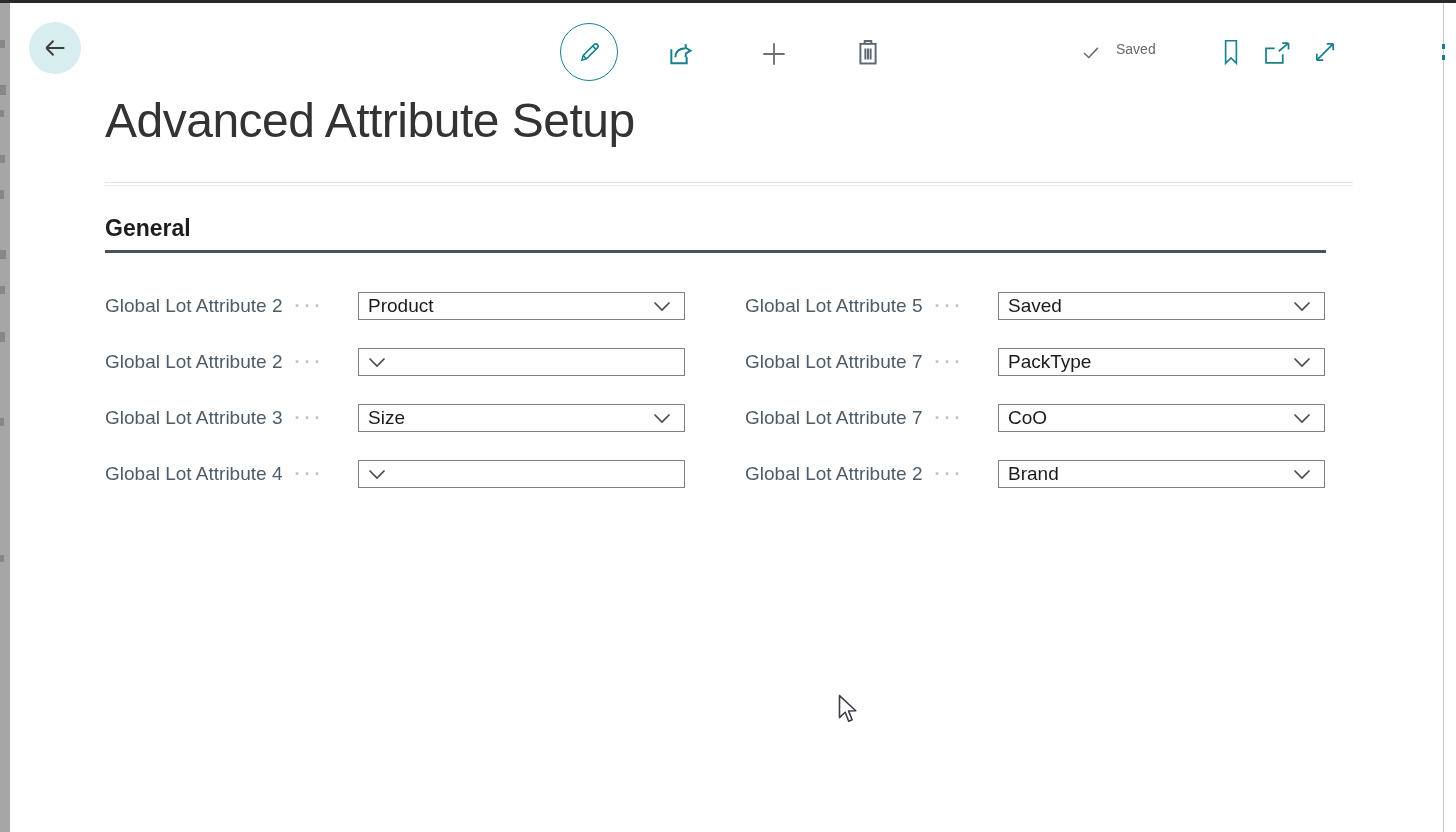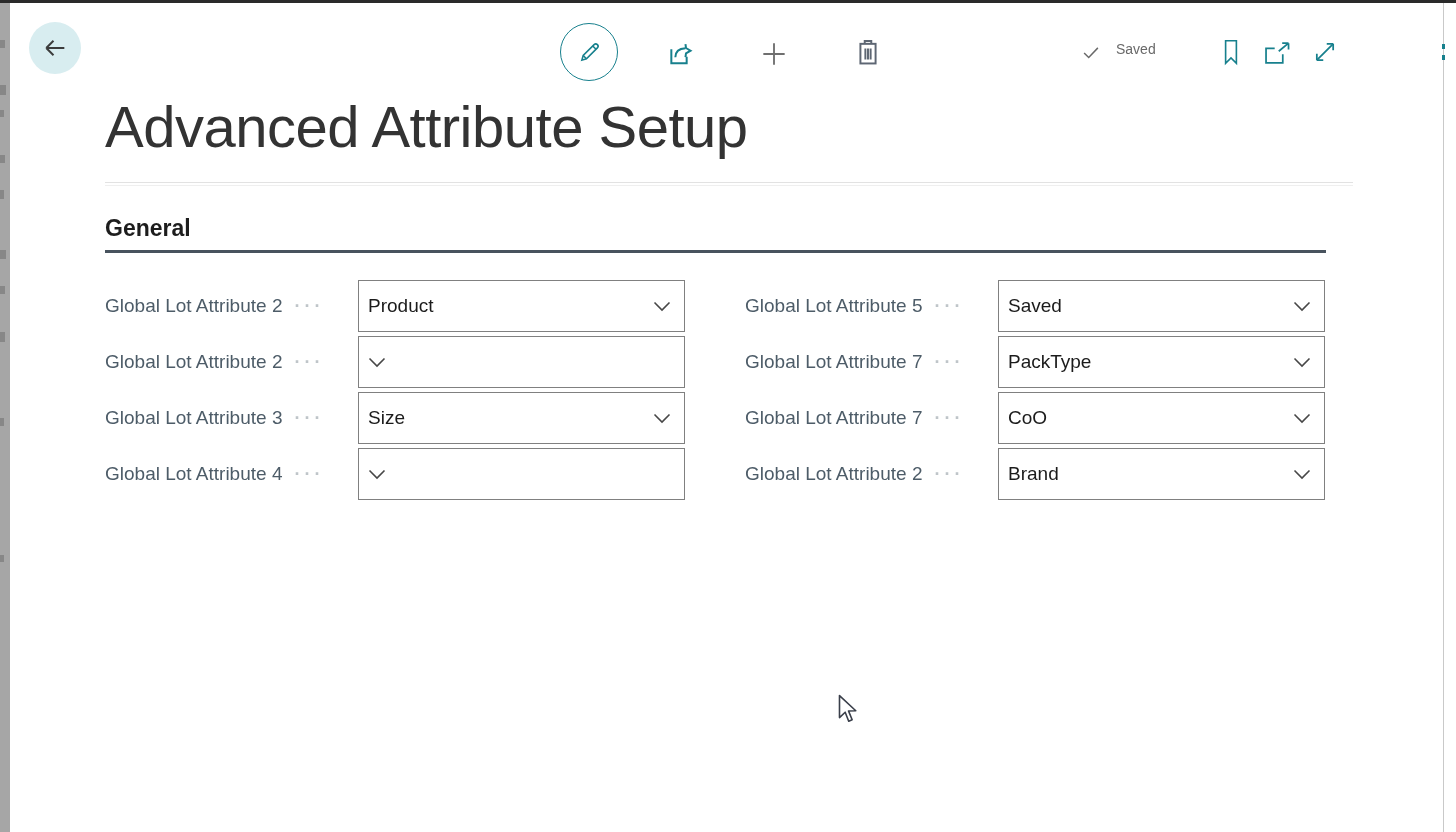--- a/index.html
+++ b/index.html
@@ -33,36 +33,36 @@
   .share-button  { left:652px; top:33px; width:36px; height:36px; }
   .new-button    { left:746px; top:33px; width:36px; height:36px; }
   .delete-button { left:840px; top:31px; width:36px; height:38px; }
   .bookmark-button { left:1209px; top:34px; width:24px; height:30px; }
   .window-button   { left:1251px; top:36px; width:32px; height:28px; }
   .expand-button   { left:1300px; top:34px; width:30px; height:30px; }
 
   .saved-indicator { position:absolute; left:1070px; top:38px; height:28px;
                      display:flex; align-items:flex-start; gap:14px; color:#696969; font-size:14px; }
 
-  .page-title { position:absolute; left:95px; top:90px; font-size:58px; font-weight:300;
+  .page-title { position:absolute; left:95px; top:90px; font-size:48px; font-weight:300;
                 color:#333333; letter-spacing:-0.5px; white-space:nowrap; }
 
   .title-divider { position:absolute; left:95px; top:179px; width:1248px; height:4px;
                    border-top:1px solid #e2e2e2; border-bottom:1px solid #efefef; }
 
   .section-title { position:absolute; left:95px; top:212px; font-size:23px; font-weight:700; color:#1d1d1d; }
   .section-underline { position:absolute; left:95px; top:247px; width:1221px; height:3px; background:#48535e; }
 
   .form-grid { position:absolute; left:95px; top:281px; display:flex; gap:60px; }
   .form-col { width:580px; }
   .field-row { display:flex; align-items:center; height:44px; margin-bottom:12px; }
   .label-wrap { flex:0 0 253px; display:flex; align-items:center; overflow:hidden; }
   .label-text { font-size:19px; color:#4d5c68; white-space:nowrap; }
   .dots { margin-left:12px; color:#bfc5c9; font-size:18px; font-weight:700; letter-spacing:4px; white-space:nowrap; }
-  .combobox { flex:1; height:52px; border:1px solid #808080; background:#fff;
+  .combobox { flex:1; height:28px; border:1px solid #808080; background:#fff;
               display:flex; align-items:center; padding:0 13px 0 9px; cursor:pointer;gap:8px; }
   .combo-value { flex:1; font-size:19px; color:#1b1b1b; white-space:nowrap; }
 
   .mouse-cursor { position:absolute; left:826px; top:691px; z-index:10; }
 </style>
 </head>
 <body>
 
 <div class="screen">
 

